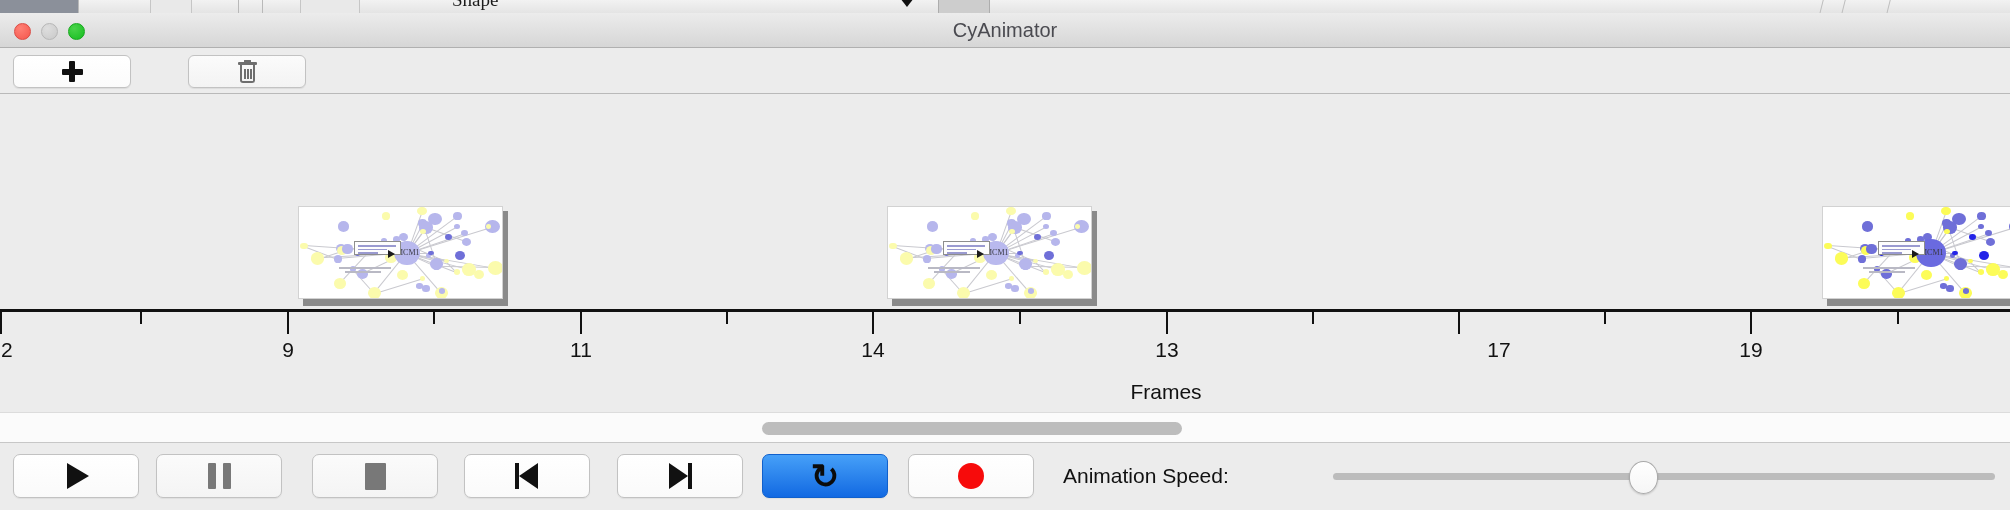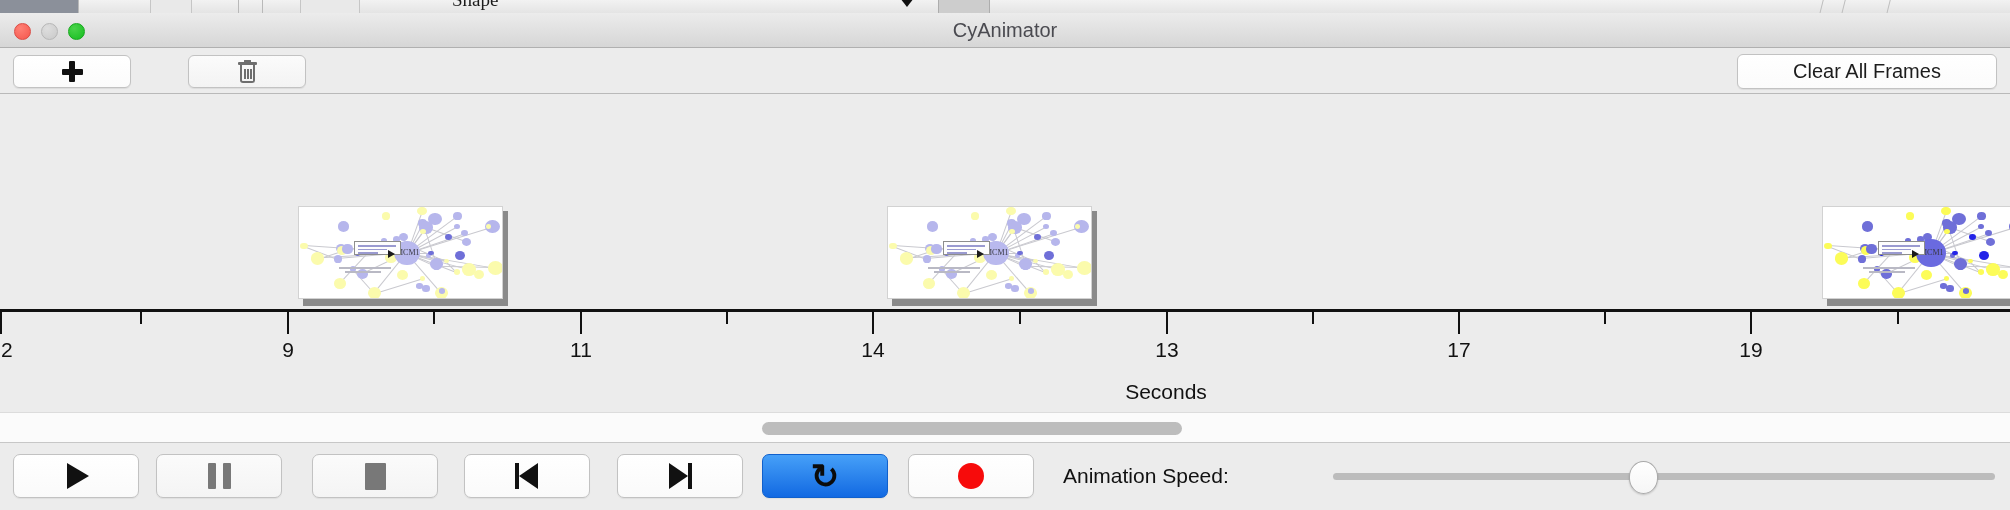--- a/index.html
+++ b/index.html
@@ -288,23 +288,20 @@
   </div>
   <div class="btn btn-del flat">
     <span class="trash-icon">
       <span class="handle"></span>
         <span class="lid"></span>
         <span class="can"></span>
       <span class="rib" style="left:6px"></span>
       <span class="rib" style="left:9px"></span>
       <span class="rib" style="left:12px"></span>
     </span>
-  </div>
-  <div class="btn btn-clear">
-    <span>Clear All Frames</span>
   </div>
 </div>
 
 <div class="timeline">
   <div class="frames-area" id="frames-area">
       <div class="frame" style="left: 298px;">
         <div class="shadow"></div>
         <div class="thumb">
           <div class="edge" style="left: 108px; top: 46px; width: 89.652px; transform: rotate(0.166178rad);"></div>
           <div class="edge" style="left: 108px; top: 46px; width: 89.1439px; transform: rotate(-0.299588rad);"></div>
@@ -608,28 +605,28 @@
       <div class="tick major" style="left: 580px;"></div>
       <div class="tick-label" style="left: 581px;">11</div>
       <div class="tick minor" style="left: 726px;"></div>
       <div class="tick major" style="left: 872px;"></div>
       <div class="tick-label" style="left: 873px;">14</div>
       <div class="tick minor" style="left: 1019px;"></div>
       <div class="tick major" style="left: 1166px;"></div>
       <div class="tick-label" style="left: 1167px;">13</div>
       <div class="tick minor" style="left: 1312px;"></div>
       <div class="tick major" style="left: 1458px;"></div>
-      <div class="tick-label" style="left: 1459px;">17</div>
+      <div class="tick-label" style="left: 1499px;">17</div>
       <div class="tick minor" style="left: 1604px;"></div>
       <div class="tick major" style="left: 1750px;"></div>
       <div class="tick-label" style="left: 1751px;">19</div>
       <div class="tick minor" style="left: 1897px;"></div>
     </div>
   <div class="axis-title">
-    <span>Seconds</span>
+    <span>Frames</span>
   </div>
 </div>
 
 <div class="hscroll">
   <div class="thumb"></div>
 </div>
 
 <div class="controls">
   <div class="cbtn b-play">
     <span class="ic-play"></span>

